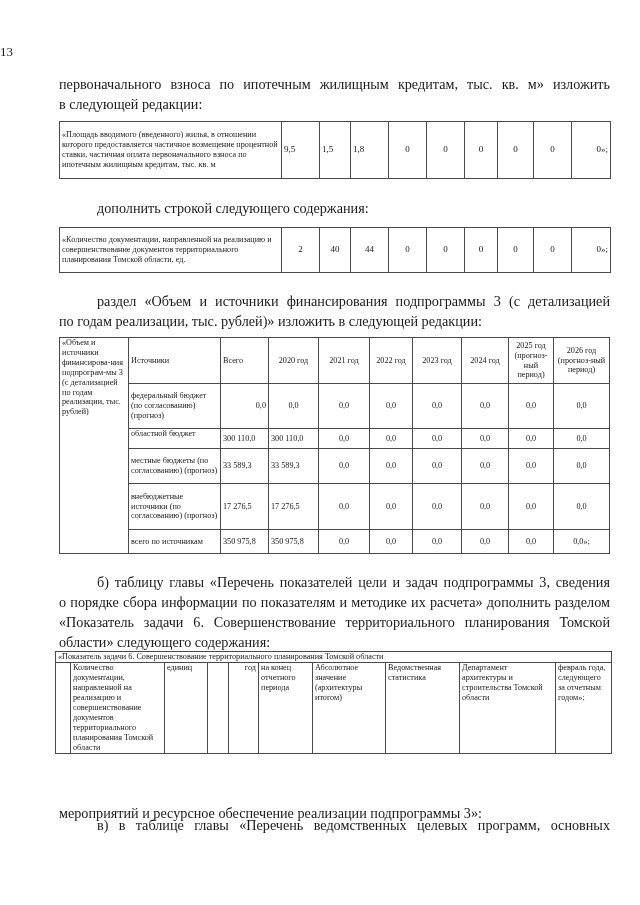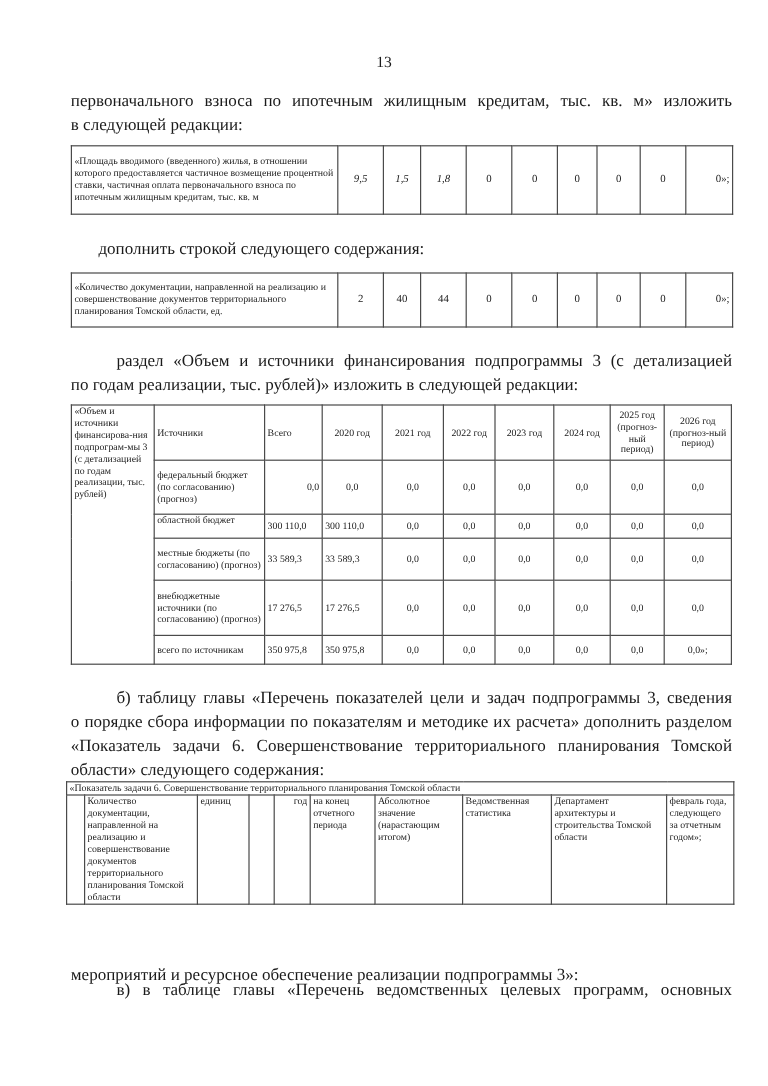--- a/index.html
+++ b/index.html
@@ -1,25 +1,25 @@
 <!DOCTYPE html>
 <html><head>
 <meta charset="utf-8">
 <style>
   html, body { margin: 0; padding: 0; background: #ffffff; }
   body { width: 640px; height: 905px; position: relative; overflow: hidden;
          font-family: "Liberation Serif", "DejaVu Serif", serif; color: #1a1a1a; }
   .abs { position: absolute; }
-  .pagenum { top: 44px; left: 0; width: 640px; text-align: center; font-size: 13px; }
+  .pagenum { top: 44px; left: 0; width: 640px; text-align: left; font-size: 13px; }
   .para { font-size: 14.2px; line-height: 20px; text-align: justify; }
   .para.justify-all { text-align-last: justify; }
   table { border-collapse: collapse; position: absolute; table-layout: fixed; }
   td { border: 1px solid #4a4a4a; padding: 0 2px; font-size: 8.2px; line-height: 9.8px; vertical-align: middle; overflow: hidden; }
   td.num { text-align: center; font-size: 9px; }
-  td.numL { text-align: center; font-size: 9px; font-style: italic; }
+  td.numL { text-align: left; font-size: 9px; }
   td.top { vertical-align: top; }
   td.c { text-align: center; }
   td.r { text-align: right; }
   td.gray { border-left-color: #9a9a9a; }
   .t3 td { font-size: 8.2px; line-height: 9.9px; }
   .t4 td { font-size: 8.2px; line-height: 10px; vertical-align: top; }
 </style>
 </head>
 <body>
 
@@ -50,21 +50,21 @@
     <td class="num">0</td>
     <td class="num">0</td>
     <td class="num">0</td>
     <td class="num">0</td>
     <td class="num">0</td>
     <td class="num r">0»;</td>
   </tr>
 </tbody>
   </table>
 
-<div class="abs para" style="top:198px;left:82px;width:513px;">дополнить строкой следующего содержания:</div>
+<div class="abs para" style="top:198px;left:97px;width:513px;">дополнить строкой следующего содержания:</div>
 
 <table style="top:227px;left:59px;width:551px;height:46px;">
   <colgroup>
     <col style="width:222px">
       <col style="width:38px">
       <col style="width:31px">
       <col style="width:38px">
       <col style="width:38px">
       <col style="width:38px">
       <col style="width:33px">
@@ -197,21 +197,21 @@
       <tr style="height:11px;">
     <td colspan="10" style="line-height:9px;">«Показатель задачи 6. Совершенствование территориального планирования Томской области</td>
   </tr>
   <tr style="height:73px;">
     <td></td>
     <td>Количество документации, направленной на реализацию и совершенствование документов территориального планирования Томской области</td>
     <td>единиц</td>
     <td></td>
     <td class="r">год</td>
     <td>на конец отчетного периода</td>
-    <td>Абсолютное значение (нарастающим итогом)</td>
+    <td>Абсолютное значение (архитектуры итогом)</td>
     <td>Ведомственная статистика</td>
     <td>Департамент архитектуры и строительства Томской области</td>
     <td>февраль года, следующего за отчетным годом»;</td>
   </tr>
 </tbody>
   </table>
 
 <div class="abs para justify-all" style="top:783px;left:59px;width:551px;text-indent:38px;margin-top:32px;">в) в таблице главы «Перечень ведомственных целевых программ, основных</div>
 <div class="abs para" style="top:803px;left:59px;width:551px;">мероприятий и ресурсное обеспечение реализации подпрограммы 3»:</div>
 

